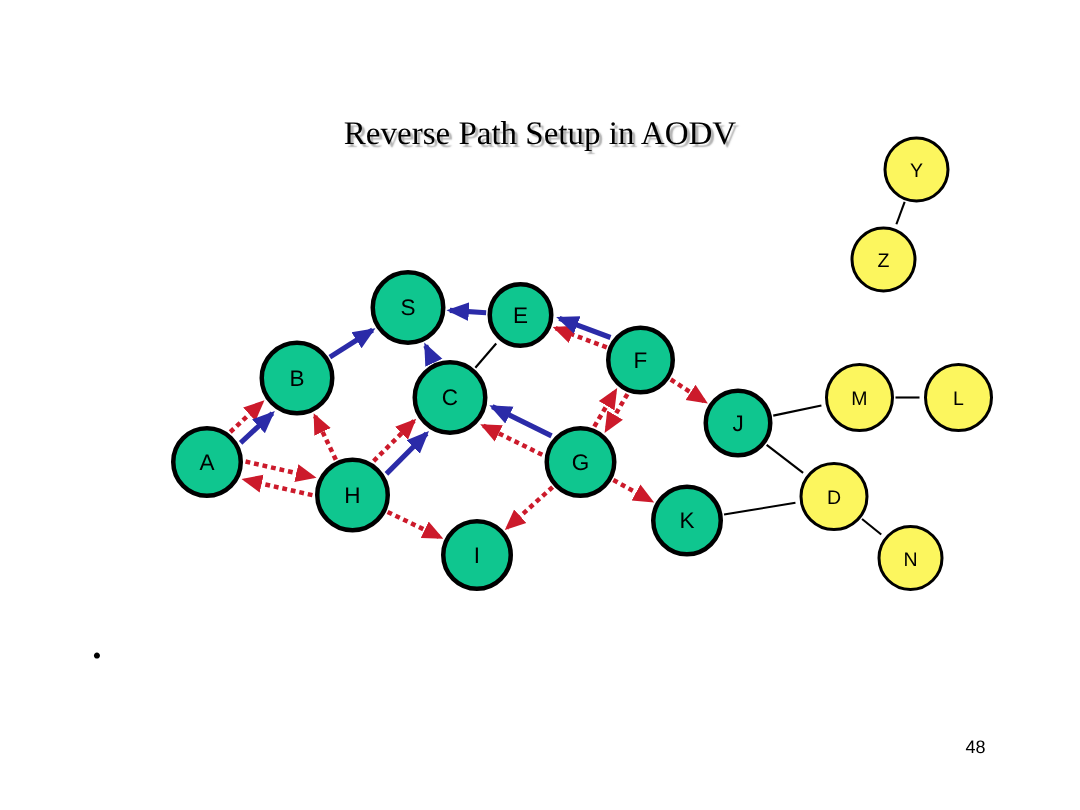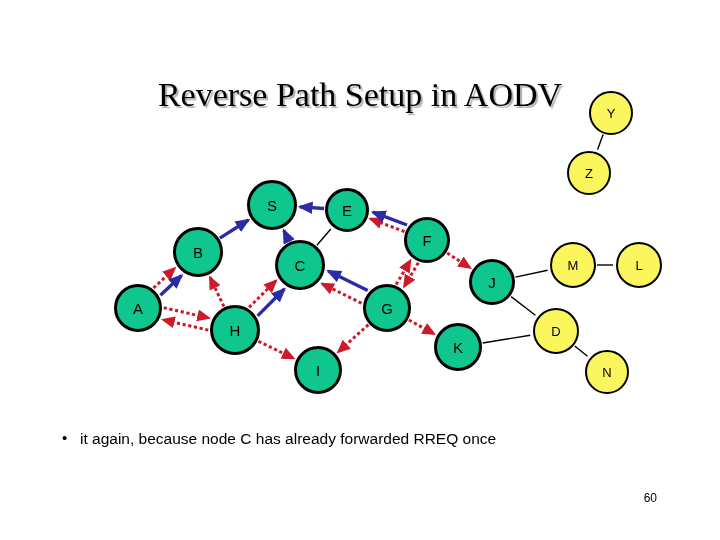--- a/index.html
+++ b/index.html
@@ -15,21 +15,21 @@
     width:720px;height:540px;
     background:#ffffff;
   }
   
   #title{
     position:absolute;
     left:0;top:76px;
     width:720px;
     text-align:center;
     font-family:"Liberation Serif", "DejaVu Serif", serif;
-    font-size:34px;
+    font-size:22px;
     font-weight:400;
     color:#000000;
     letter-spacing:0px;
     text-shadow:2px 2px 1px rgba(150,150,150,0.75);
     white-space:nowrap;
     z-index:3;
   }
   
   #graph{
     position:absolute;
@@ -194,18 +194,17 @@
       <div class="node green" style="left: 294px; top: 346px; width: 48px; height: 48px;">
         <span>I</span>
       </div>
       <div class="node yellow" style="left: 585px; top: 350px; width: 44px; height: 44px;">
         <span>N</span>
       </div>
     </div>
 
   <div id="bullet">
     <span class="bullet-mark">•</span>
-    <span class="line2">it again, because node C has already forwarded RREQ once</span>
   </div>
 
-  <div id="pagenum">60</div>
+  <div id="pagenum">48</div>
 
 </div>
 
 </body></html>

